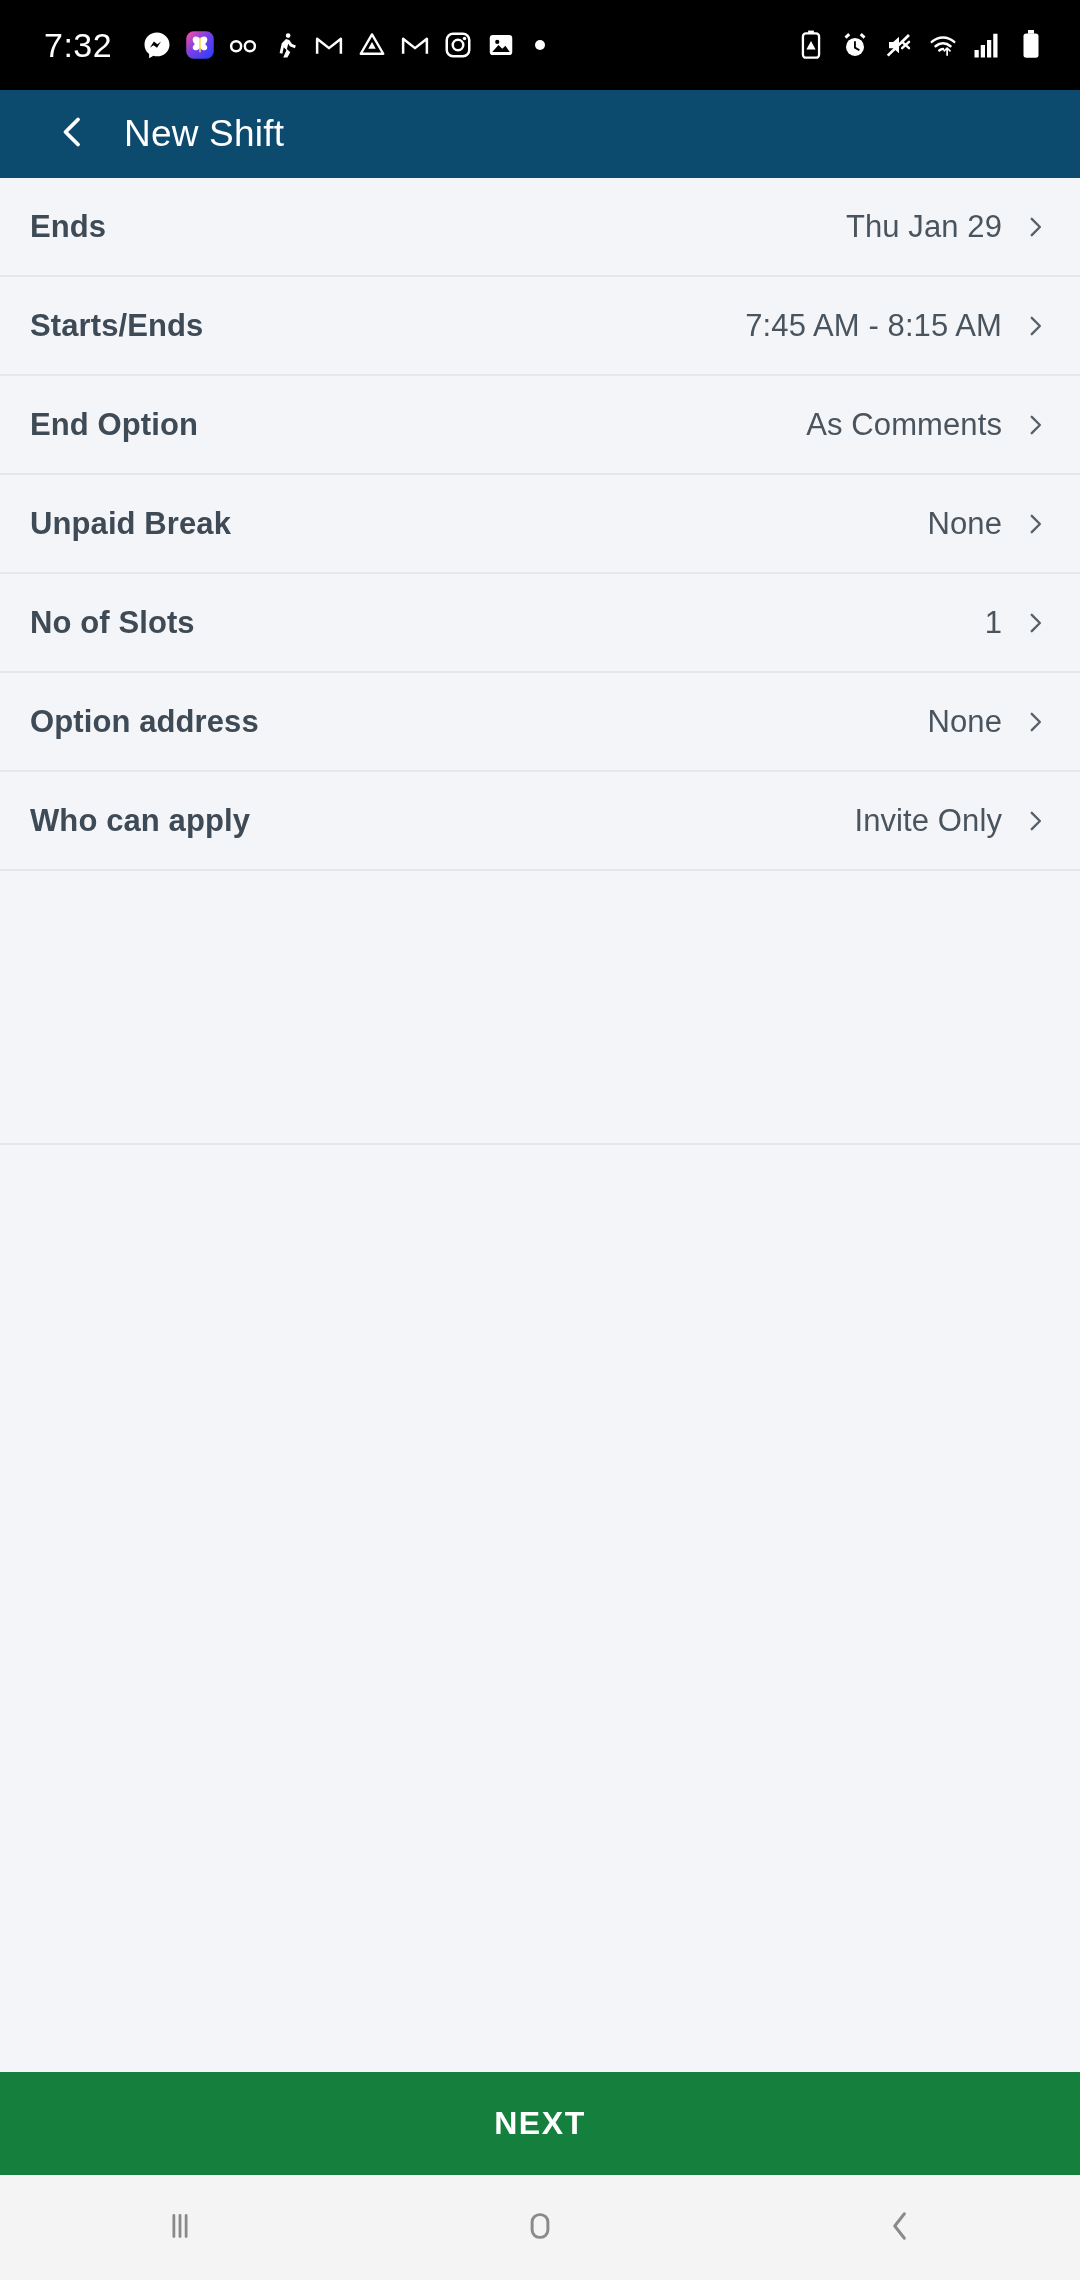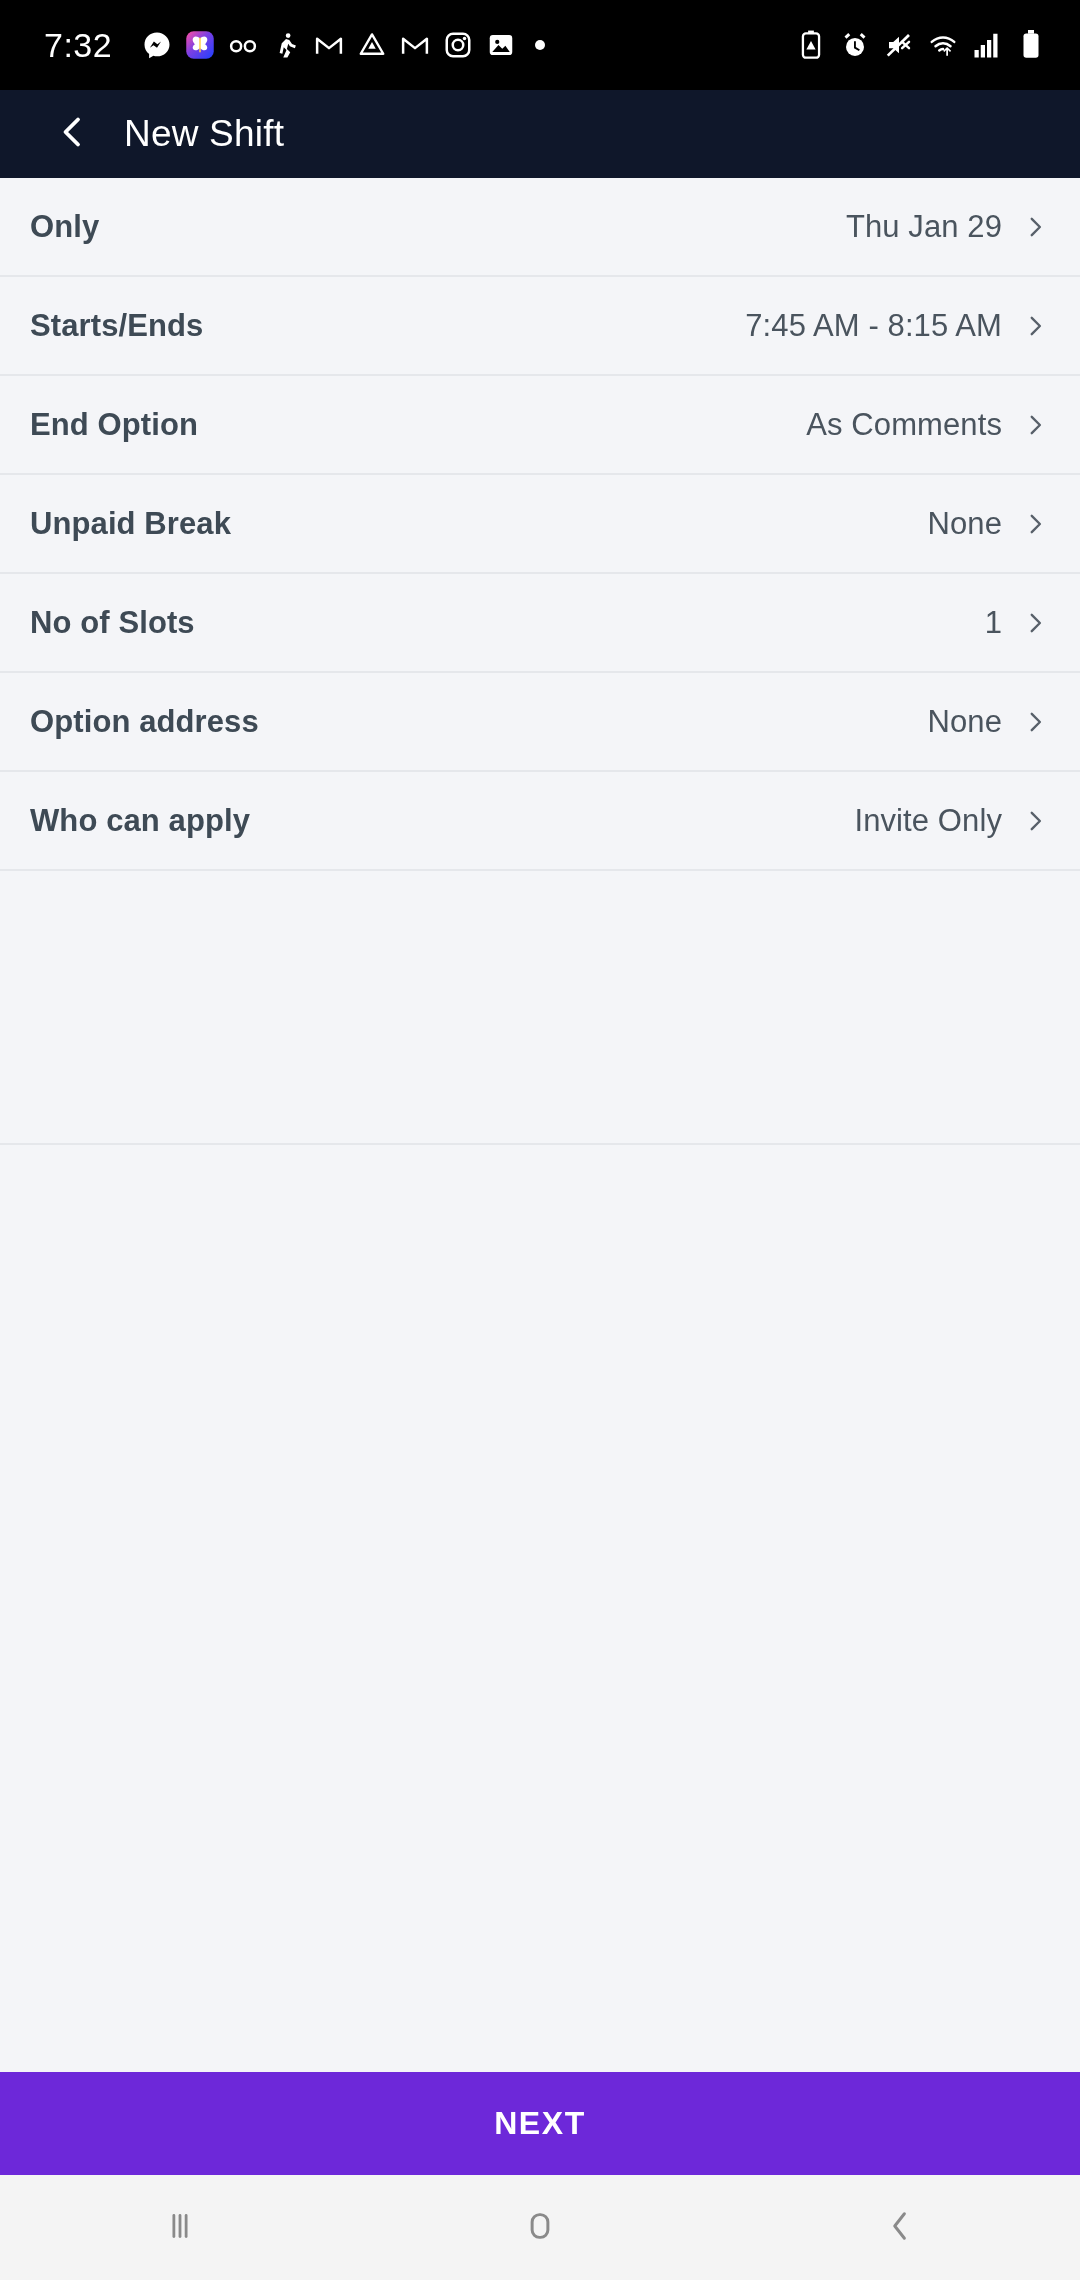--- a/index.html
+++ b/index.html
@@ -21,21 +21,21 @@
   .sb-clock { font-size:34px; font-weight:400; letter-spacing:.5px; line-height:1; }
   .sb-left { display:flex; align-items:center; gap:14px; flex:1 1 auto; }
   .sb-icons { display:flex; align-items:center; gap:13px; margin-left:16px; }
   .sb-right { display:flex; align-items:center; gap:14px; }
   .sbi { width:30px; height:30px; display:inline-flex; align-items:center; justify-content:center; }
   .sbi svg { display:block; }
   .dotsep { width:10px; height:10px; border-radius:50%; background:#fff; margin:0 6px; }
 
   
   .appbar {
-    height:88px; background:#0f172a; color:#fff;
+    height:88px; background:#0c4a6e; color:#fff;
     display:flex; align-items:center; padding-left:44px;
     flex:0 0 auto;
   }
   .back-btn {
     width:58px; height:58px; display:flex; align-items:center; justify-content:center;
     margin-right:22px; cursor:pointer;
   }
   .appbar-title { font-size:37px; font-weight:400; letter-spacing:.2px; }
 
   
@@ -58,21 +58,21 @@
   .comments-label { font-size:31px; font-weight:400; color:#3e4a55; }
   .comments-input {
     margin-top:14px; width:100%; height:170px; border:none; outline:none;
     background:transparent; resize:none;
     font-family:"Liberation Sans", sans-serif; font-size:30px; color:#4a545e;
   }
   .spacer { flex:1 1 auto; background:#f4f5f8; }
 
   
   .next-btn {
-    flex:0 0 auto; height:103px; background:#6d28d9;
+    flex:0 0 auto; height:103px; background:#15803d;
     display:flex; align-items:center; justify-content:center;
     cursor:pointer;
   }
   .next-label { color:#fff; font-size:32px; font-weight:700; letter-spacing:1.6px; }
 
   
   .navbar {
     flex:0 0 auto; height:105px; background:#f4f4f4;
     display:flex; align-items:center; justify-content:space-around;
   }
@@ -226,21 +226,21 @@
           </svg>
       </span>
     </div>
     <div class="appbar-title">New Shift</div>
   </div>
 
   <div class="content">
 
 
     <div class="row">
-      <span class="row-label">Only</span>
+      <span class="row-label">Ends</span>
       <span class="row-right">
         <span class="row-value">Thu Jan 29</span>
         <span class="chev">
           <svg width="26" height="26" viewBox="0 0 24 24">
               <path fill="none" stroke="#58606a" stroke-width="2.2" stroke-linecap="round" stroke-linejoin="round" d="M9 4.5 16.5 12 9 19.5"></path>
             </svg>
         </span>
       </span>
     </div>
 

